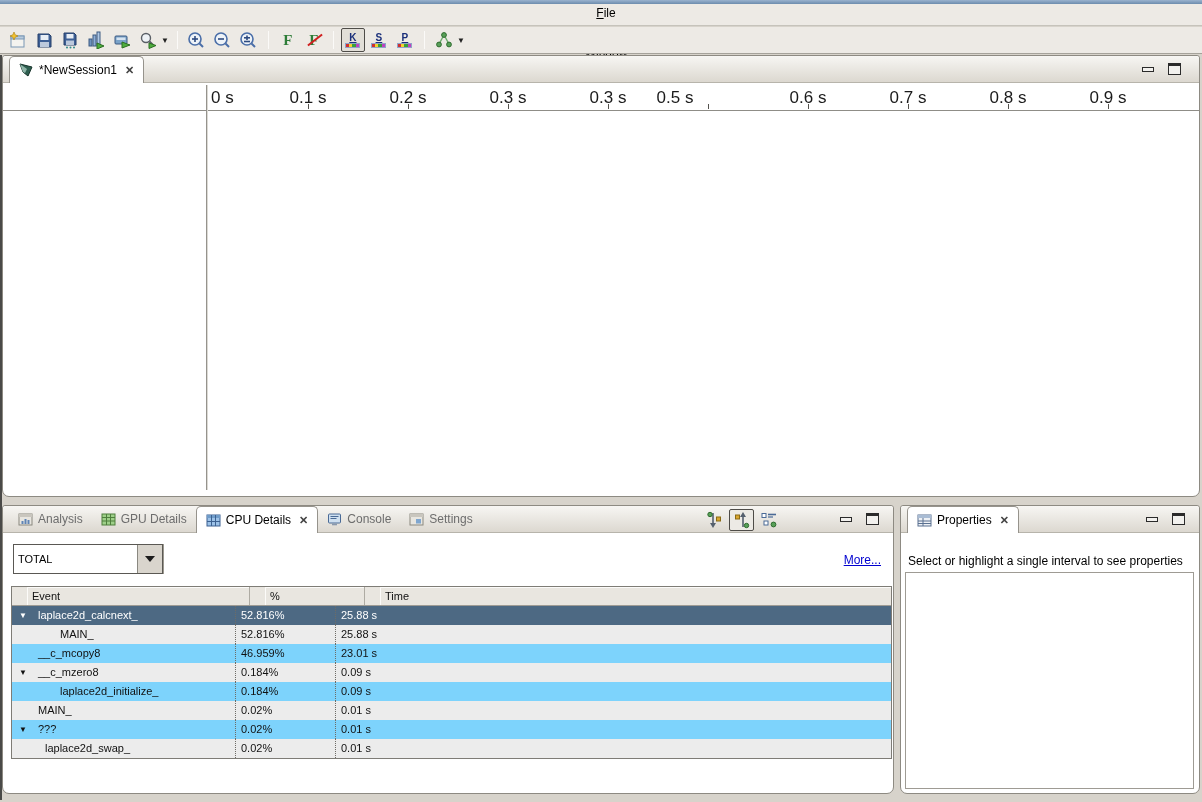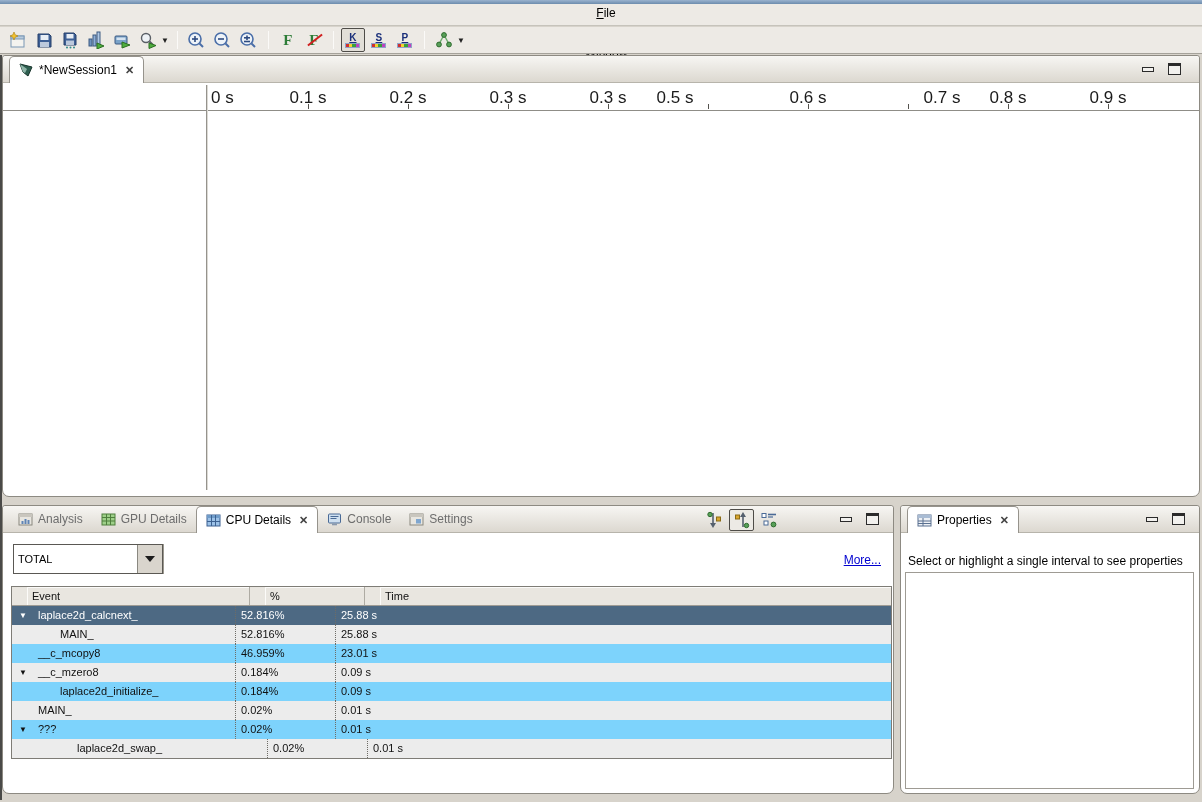--- a/index.html
+++ b/index.html
@@ -239,21 +239,21 @@
       <span class="ruler-label" style="left: 405px; transform: translateX(-50%);">0.2 s</span>
       <div class="ruler-tick" style="left: 405px;"></div>
       <span class="ruler-label" style="left: 505px; transform: translateX(-50%);">0.3 s</span>
       <div class="ruler-tick" style="left: 505px;"></div>
       <span class="ruler-label" style="left: 605px; transform: translateX(-50%);">0.3 s</span>
       <div class="ruler-tick" style="left: 605px;"></div>
       <span class="ruler-label" style="left: 672px; transform: translateX(-50%);">0.5 s</span>
       <div class="ruler-tick" style="left: 705px;"></div>
       <span class="ruler-label" style="left: 805px; transform: translateX(-50%);">0.6 s</span>
       <div class="ruler-tick" style="left: 805px;"></div>
-      <span class="ruler-label" style="left: 939px; transform: translateX(-50%); text-align: right;">0.7 s</span>
+      <span class="ruler-label" style="left: 905px; transform: translateX(-50%); text-align: right;">0.7 s</span>
       <div class="ruler-tick" style="left: 905px;"></div>
       <span class="ruler-label" style="left: 1005px; transform: translateX(-50%);">0.8 s</span>
       <div class="ruler-tick" style="left: 1005px;"></div>
       <span class="ruler-label" style="left: 1105px; transform: translateX(-50%);">0.9 s</span>
       <div class="ruler-tick" style="left: 1105px;"></div>
     </div>
   <div id="tree-pane"></div>
   <div id="pane-divider"></div>
   <div id="timeline-canvas"></div>
 </div>
@@ -386,21 +386,21 @@
           <div class="td event col-event" style="padding-left: 26px;"><span>MAIN_</span></div>
           <div class="td pct col-pct">0.02%</div>
           <div class="td time col-time">0.01 s</div>
         </div>
         <div class="trow">
           <div class="td event col-event" style="padding-left: 26px;"><span class="expand-arrow">▼</span><span>???</span></div>
           <div class="td pct col-pct">0.02%</div>
           <div class="td time col-time">0.01 s</div>
         </div>
         <div class="trow stripe">
-          <div class="td event col-event" style="padding-left: 33px; margin-left: 32px;"><span>laplace2d_swap_</span></div>
+          <div class="td event col-event" style="padding-left: 33px;"><span>laplace2d_swap_</span></div>
           <div class="td pct col-pct">0.02%</div>
           <div class="td time col-time">0.01 s</div>
         </div>
       </div>
   </div>
 </div>
 
 <div id="props-panel" class="panel">
   <div class="tabrow">
     <div class="tab active">

